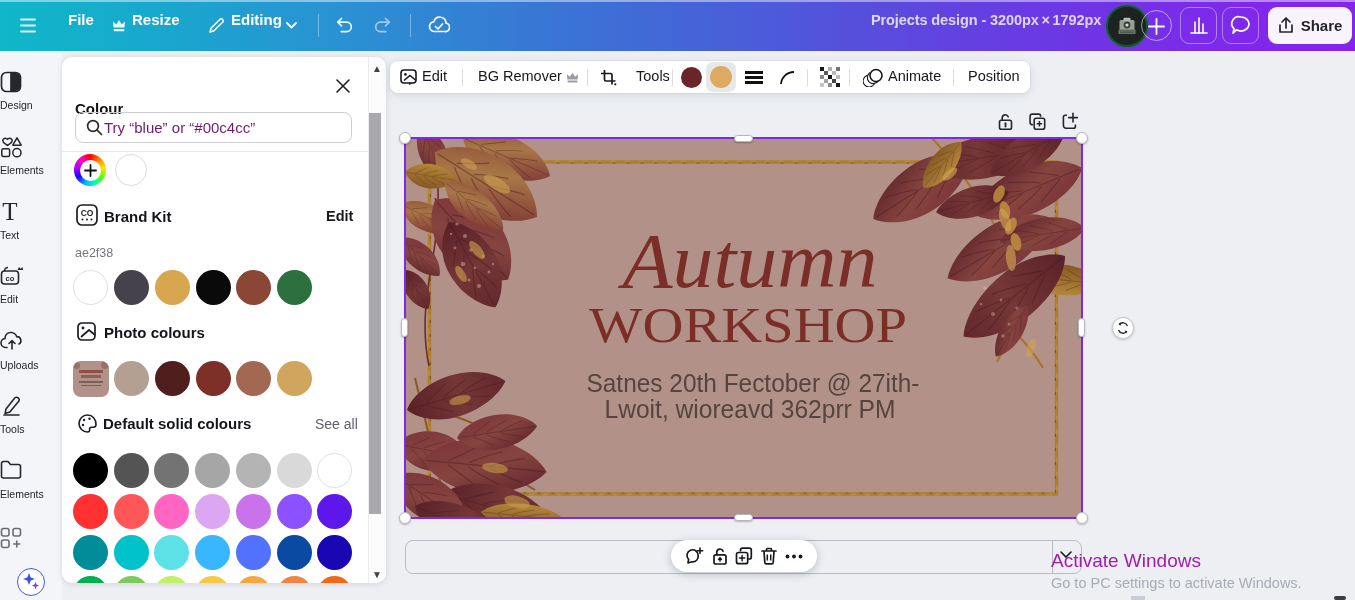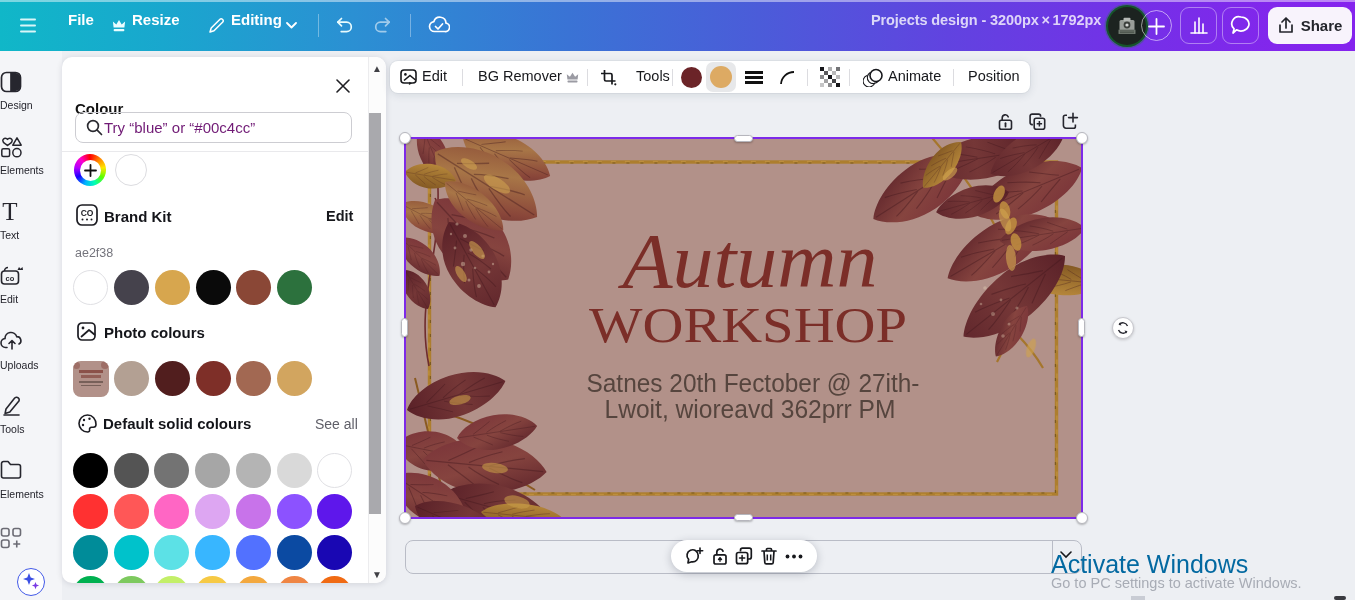--- a/index.html
+++ b/index.html
@@ -46,21 +46,21 @@
   .handle-c { position:absolute; width:12px; height:12px; border-radius:50%; background:#fff; border:1px solid #b6b6bd; box-shadow:0 1px 2px rgba(0,0,0,.25); }
   .handle-h { position:absolute; width:19px; height:7px; border-radius:4px; background:#fff; border:1px solid #b6b6bd; box-shadow:0 1px 2px rgba(0,0,0,.25); }
   .handle-v { position:absolute; width:7px; height:19px; border-radius:4px; background:#fff; border:1px solid #b6b6bd; box-shadow:0 1px 2px rgba(0,0,0,.25); }
 
   .rotate { position:absolute; left:1112px; top:317px; width:22px; height:22px; border-radius:50%; background:#fff; border:1px solid #c7c7cd; box-shadow:0 1px 3px rgba(0,0,0,.18); }
 
   .botbox { position:absolute; left:405px; top:540px; width:677px; height:34px; border:1px solid #b9bcc6; border-radius:8px; }
   .botbox .sep { position:absolute; left:646px; top:0; width:1px; height:32px; background:#b9bcc6; }
   .pill { position:absolute; left:671px; top:540px; width:146px; height:32px; background:#fff; border-radius:16px; box-shadow:0 2px 8px rgba(30,40,60,.25); display:flex; align-items:center; justify-content:space-around; padding:0 10px; }
 
-  .wm1 { position:absolute; left:1051px; top:550px; font-size:25px; color:#0369a1; }
+  .wm1 { position:absolute; left:1051px; top:550px; font-size:19px; color:#a21caf; }
   .wm2 { position:absolute; left:1051px; top:575px; font-size:14.5px; color:#a8acb5; }
 </style>
 </head>
 <body>
 
 <div class="topbar">
   <svg class="abs" style="left:20px;top:18px" width="16" height="15" viewBox="0 0 16 15">
       <g stroke="#d9f6f8" stroke-width="2" stroke-linecap="round">
         <line x1="1" y1="1.5" x2="15" y2="1.5"></line>
         <line x1="1" y1="7.5" x2="15" y2="7.5"></line>

